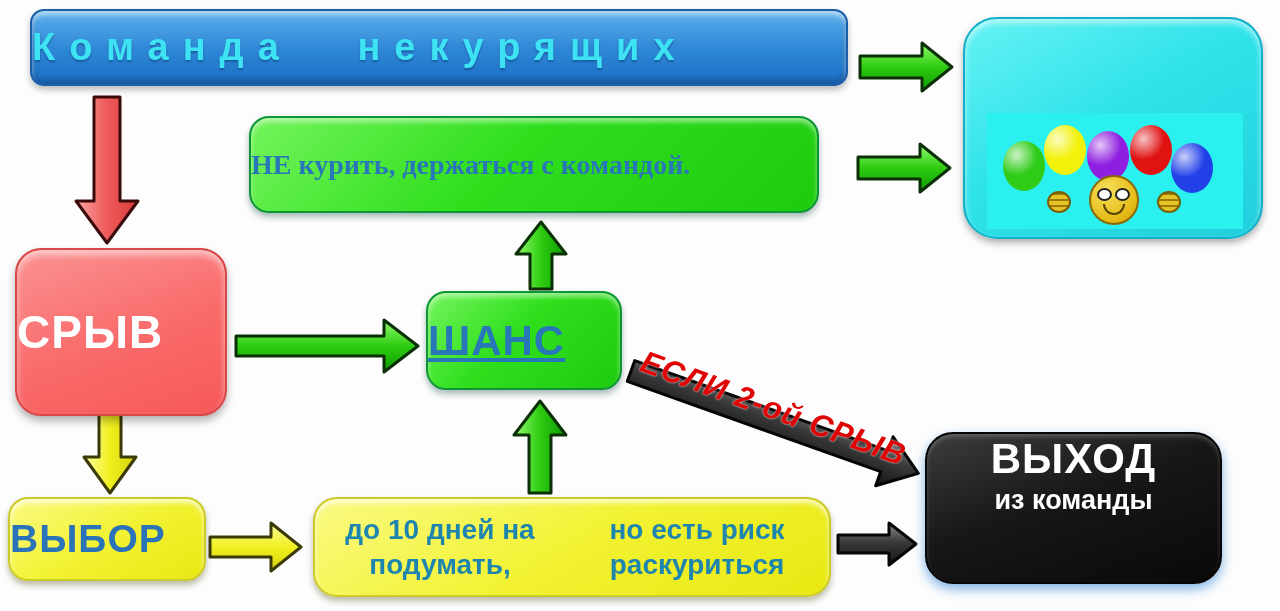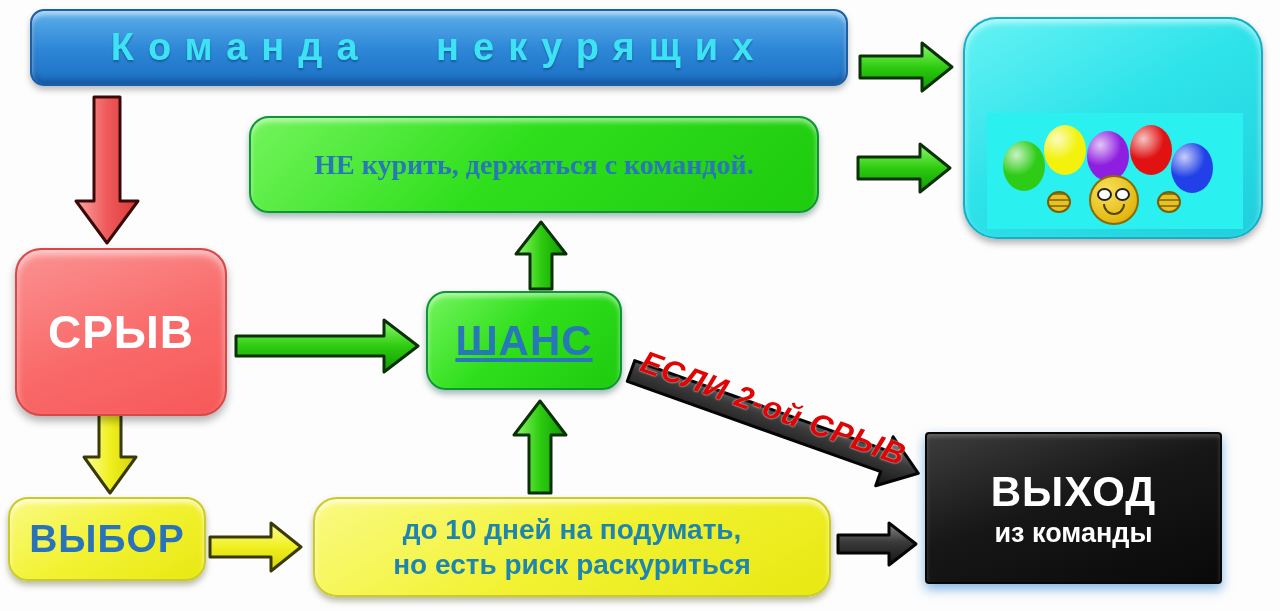--- a/index.html
+++ b/index.html
@@ -2,21 +2,21 @@
 <html><head>
 <meta charset="utf-8">
 <style>
   html,body{margin:0;padding:0;background:#ffffff;}
   #canvas{
     position:relative;width:1280px;height:611px;overflow:hidden;
     background:#fdfdfd;
     font-family:"Liberation Sans","DejaVu Sans",sans-serif;
     font-weight:bold;
   }
-  .box{position:absolute;display:flex;align-items:center;justify-content:center;text-align:center;box-sizing:border-box;}
+  .box{position:absolute;display:flex;align-items:center;justify-content:flex-start;text-align:center;box-sizing:border-box;}
 
   
   .team-banner{
     left:30px;top:9px;width:818px;height:77px;border-radius:14px;
     background:linear-gradient(180deg,#5cb0ea 0%,#2e87d7 52%,#1b70c4 100%);
     border:2px solid #1a5fa8;
     box-shadow:inset 0 4px 5px rgba(255,255,255,.55),inset 0 -4px 6px rgba(0,0,40,.25),0 4px 6px rgba(0,0,0,.25);
     color:#3ee3f3;font-size:38px;letter-spacing:14px;word-spacing:40px;
     text-shadow:0 2px 2px rgba(0,30,80,.35);
   }
@@ -73,25 +73,25 @@
     color:#ffffff;font-size:46px;letter-spacing:1px;
   }
 
   
   .yellow-style{
     background:linear-gradient(150deg,#fafa84 0%,#f2f233 50%,#e8e812 100%);
     border:2px solid #caca2a;
     box-shadow:inset 0 4px 5px rgba(255,255,255,.7),0 4px 6px rgba(60,60,0,.35);
   }
   .choice-box{left:8px;top:497px;width:198px;height:84px;border-radius:20px;color:#2b73b8;font-size:39px;letter-spacing:1px;}
-  .think-box{left:313px;top:497px;width:518px;height:100px;border-radius:24px;color:#1e86ae;font-size:28px;line-height:1.25;flex-direction:column;}
+  .think-box{left:313px;top:497px;width:518px;height:100px;border-radius:24px;color:#1e86ae;font-size:28px;line-height:1.25;}
 
   
   .exit-box{
-    left:925px;top:432px;width:297px;height:152px;border-radius:4px;
+    left:925px;top:432px;width:297px;height:152px;border-radius:28px;
     background:linear-gradient(160deg,#3d3d3d 0%,#171717 45%,#090909 100%);
     border:2px solid #060606;
     box-shadow:0 5px 12px rgba(40,130,210,.6),inset 0 3px 4px rgba(255,255,255,.2);
     color:#ffffff;flex-direction:column;line-height:1.2;
   }
   .exit-line1{font-size:42px;letter-spacing:1px;}
   .exit-line2{font-size:27px;}
 
   
   .if-label{

